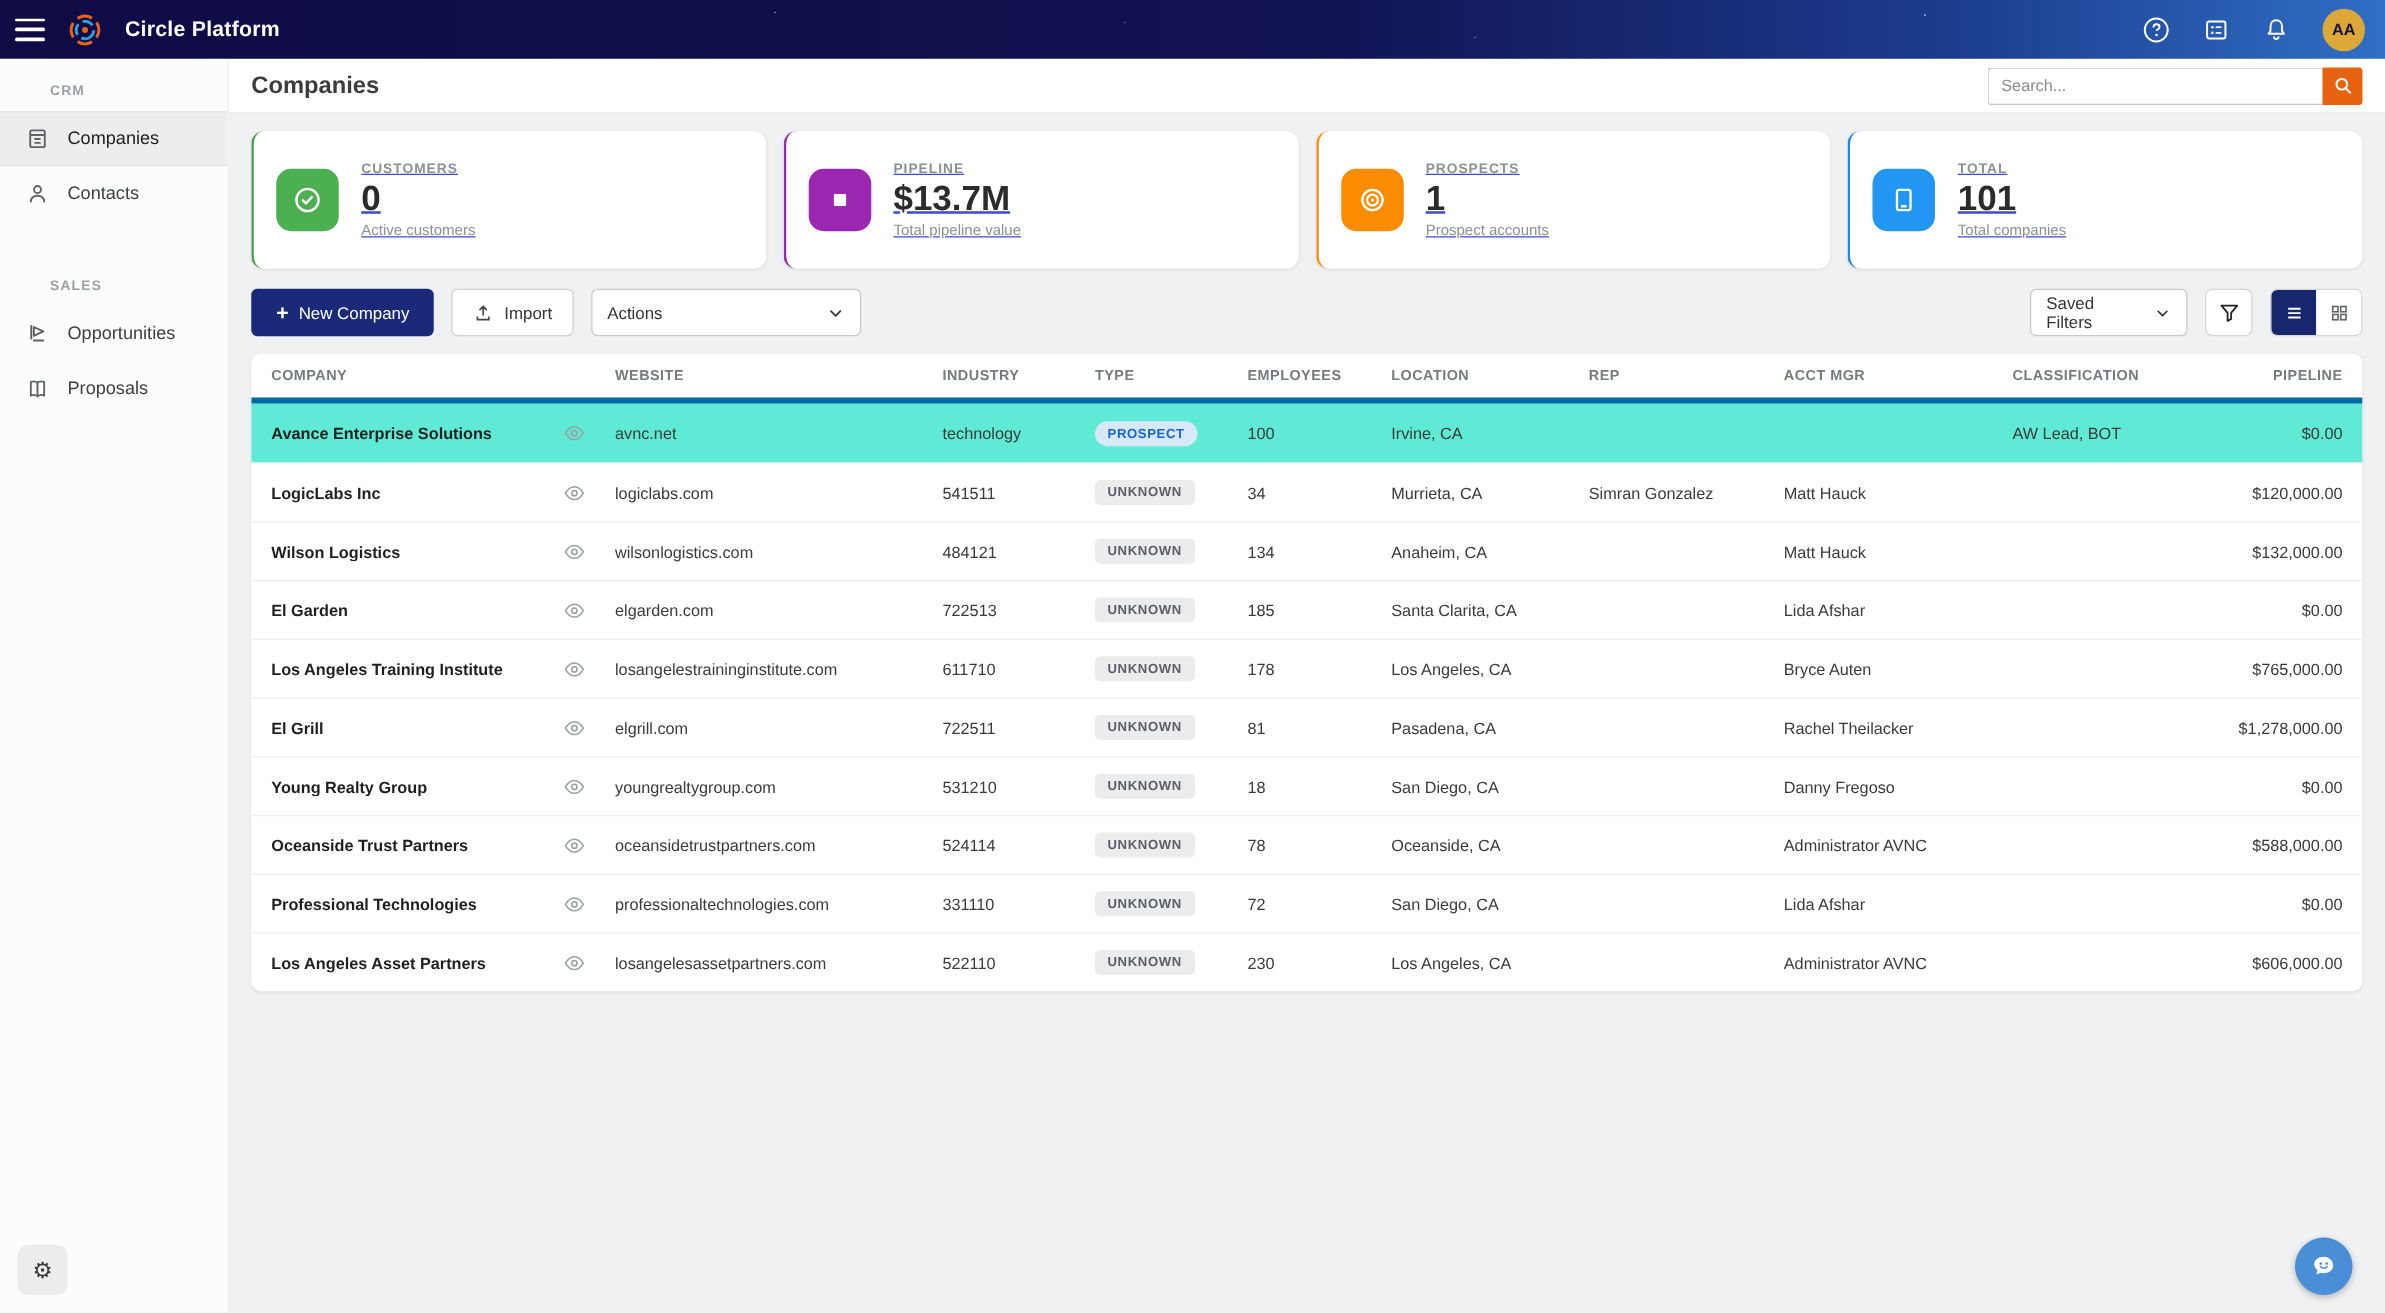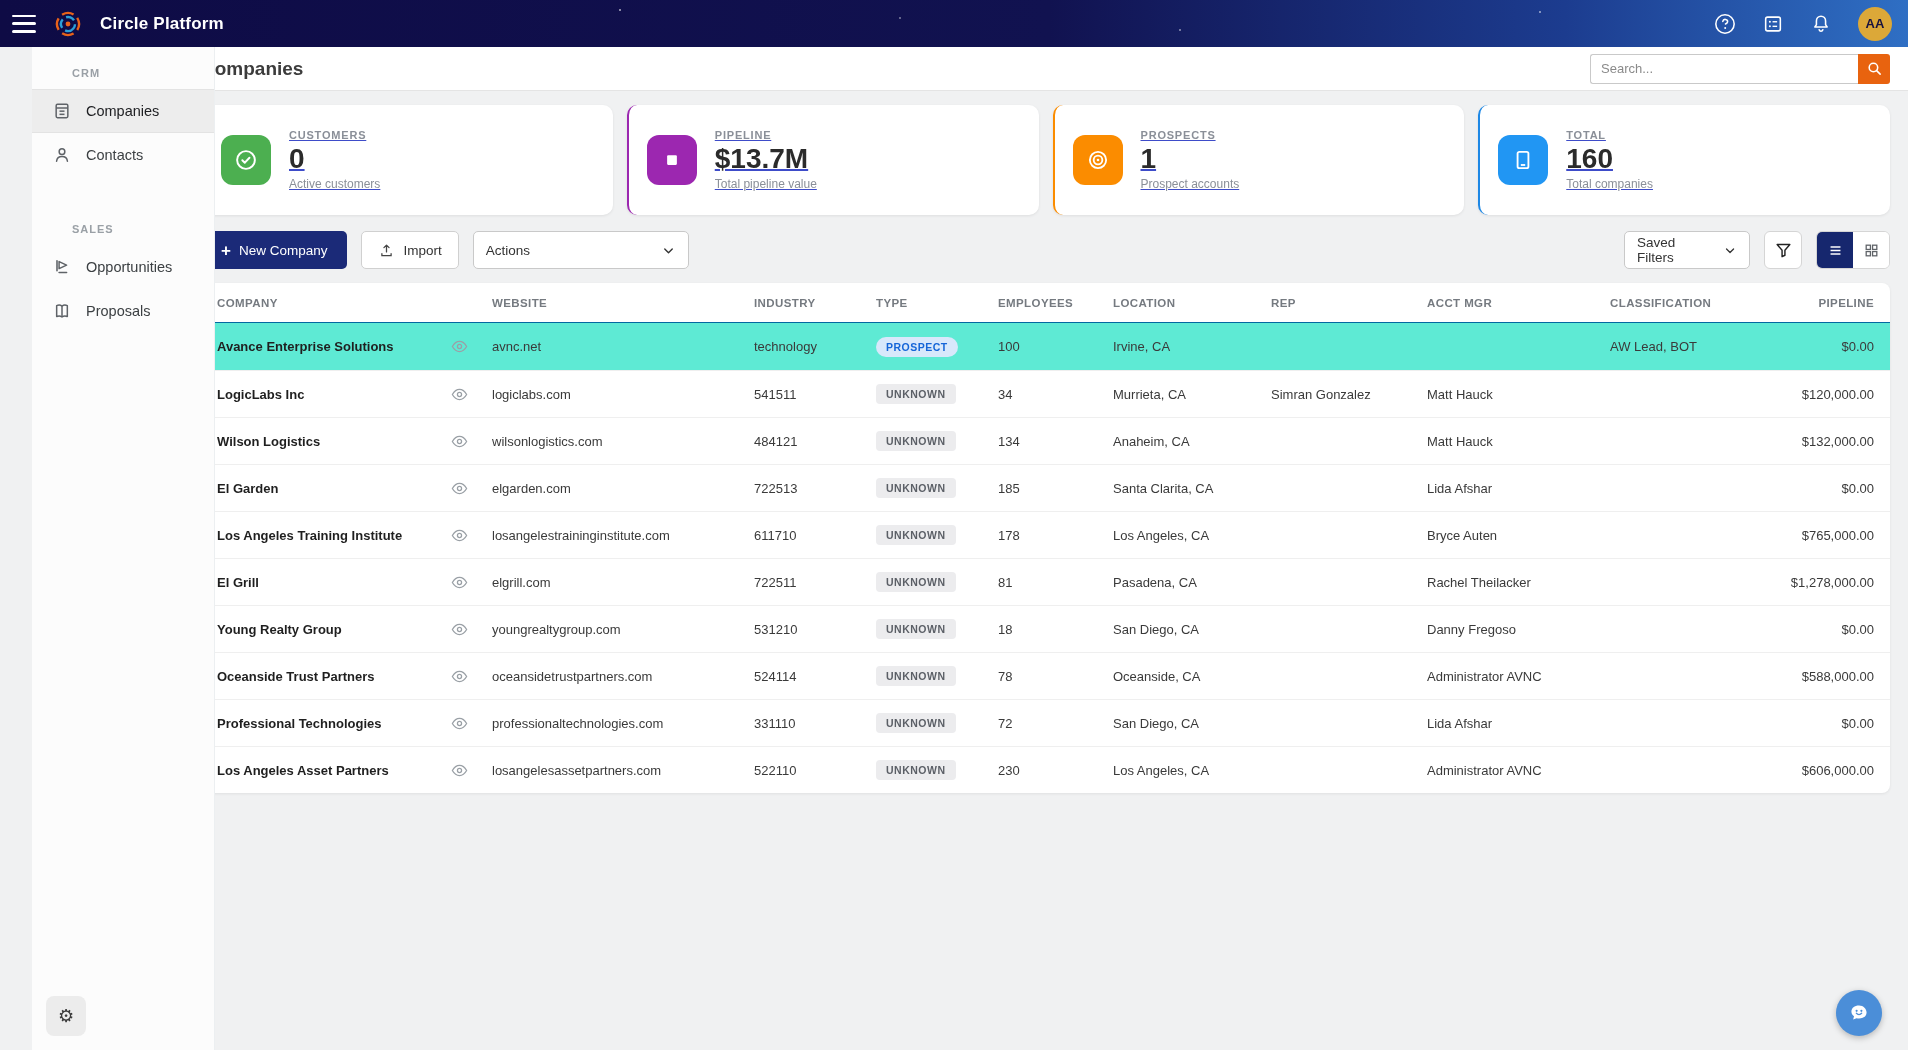--- a/index.html
+++ b/index.html
@@ -17,21 +17,21 @@
   .nav-left { display:flex; align-items:center; gap:18px; padding-left:12px; }
   .hamburger { width:24px; height:18px; display:flex; flex-direction:column; justify-content:space-between; cursor:pointer; background:none; border:none; }
   .hamburger span { display:block; height:2.5px; background:#fff; border-radius:2px; }
   .logo { width:28px; height:28px; }
   .app-title { color:#fff; font-size:17px; font-weight:bold; letter-spacing:.2px; }
   .nav-right { margin-left:auto; display:flex; align-items:center; gap:26px; padding-right:16px; }
   .nav-icon-btn { background:none; border:none; cursor:pointer; display:flex; align-items:center; }
   .avatar { width:34px; height:34px; border-radius:50%; background:#dca838; color:#17123f; font-weight:bold; font-size:13px; display:flex; align-items:center; justify-content:center; cursor:pointer; }
 
   
-  .sidebar { position:absolute; top:47px; left:0; width:183px; height:1003px; background:#fcfcfc; border-right:1px solid #eceff1; z-index:20;margin-left:32px; }
+  .sidebar { position:absolute; top:47px; left:0; width:183px; height:1003px; background:#fcfcfc; border-right:1px solid #eceff1; z-index:20; }
   .side-section-label { font-size:11px; font-weight:bold; color:#9aa0a6; letter-spacing:1px; padding:20px 0 10px 40px; }
   .side-item { display:flex; align-items:center; gap:14px; height:44px; padding-left:20px; font-size:14.5px; color:#3c4043; cursor:pointer; }
   .side-item svg { flex:0 0 auto; }
   .side-item.active { background:#ededed; border-top:1px solid #e3e3e3; border-bottom:1px solid #e3e3e3; color:#202124; }
   .side-gap { height:26px; }
   .gear-btn { position:absolute; left:14px; bottom:14px; width:40px; height:40px; background:#ececec; border:none; border-radius:8px; font-size:18px; color:#3c3c3c; cursor:pointer; }
 
   
   .page-header { position:absolute; top:47px; left:183px; width:1725px; height:44px; background:#fff; border-bottom:1px solid #e4e4e4; display:flex; align-items:center; padding:0 18px; z-index:10; }
   .page-title { font-size:19px; font-weight:bold; color:#3c3c3c; }
@@ -63,21 +63,21 @@
   .filters-select { width:126px; gap:12px; }
   .toolbar-right { margin-left:auto; display:flex; align-items:center; gap:14px;justify-content:space-between; }
   .icon-btn { width:38px; height:38px; background:#fff; border:1px solid #d5d5d5; border-radius:6px; display:flex; align-items:center; justify-content:center; cursor:pointer; }
   .view-toggle { display:flex; height:38px; border:1px solid #d5d5d5; border-radius:6px; overflow:hidden; background:#fff; }
   .view-toggle .seg { width:36px; display:flex; align-items:center; justify-content:center; cursor:pointer; border:none; background:#fff; }
   .view-toggle .seg.active { background:#16276e; }
 
   
   .table-card { margin-top:14px; background:#fff; border-radius:8px; box-shadow:0 1px 3px rgba(0,0,0,.07); overflow:hidden; }
   .trow { display:grid; grid-template-columns:233px 42px 262px 122px 122px 115px 158px 156px 183px 160px 1fr; align-items:center; padding:0 16px; }
-  .thead { height:40px; border-bottom:1px solid #0369a1; }
+  .thead { height:40px; border-bottom:5px solid #0369a1; }
   .thead .th { font-size:11.5px; font-weight:bold; color:#757a80; letter-spacing:.4px; }
   .thead .th.span2 { grid-column:span 2; }
   .thead .th.right { text-align:right; }
   .tbody .trow { height:47px; border-top:1px solid #efefef; font-size:13px; color:#3a3a3a; }
   .tbody .trow:first-child { border-top:none; background:#5eead4; }
   .cell-company { font-weight:bold; color:#1f1f1f; font-size:13px; white-space:nowrap; overflow:hidden; }
   .cell-eye { display:flex; align-items:center; cursor:pointer; }
   .cell-right { text-align:right; white-space:nowrap; }
   .badge { display:inline-block; font-size:10.5px; font-weight:bold; letter-spacing:.5px; padding:4px 10px; border-radius:4px; }
   .badge.pill { border-radius:11px; }
@@ -238,21 +238,21 @@
 
   <div class="stat-card" style="border-left-color: rgb(30, 136, 229);">
     <div class="stat-icon" style="background: rgb(33, 150, 243);">
           <svg viewBox="0 0 24 24" width="26" height="26">
             <rect x="7" y="4.5" width="10" height="15" rx="1.6" fill="none" stroke="#fff" stroke-width="1.7"></rect>
             <line x1="10" y1="16.6" x2="14" y2="16.6" stroke="#fff" stroke-width="1.7"></line>
           </svg>
         </div>
     <div class="stat-text">
       <span class="stat-label">TOTAL</span>
-      <span class="stat-value">160</span>
+      <span class="stat-value">101</span>
       <span class="stat-sub">Total companies</span>
     </div>
   </div>
 </div>
 
   <div class="toolbar">
     <button class="btn-primary">
       <span class="plus">+</span>
       <span>New Company</span>
     </button>

